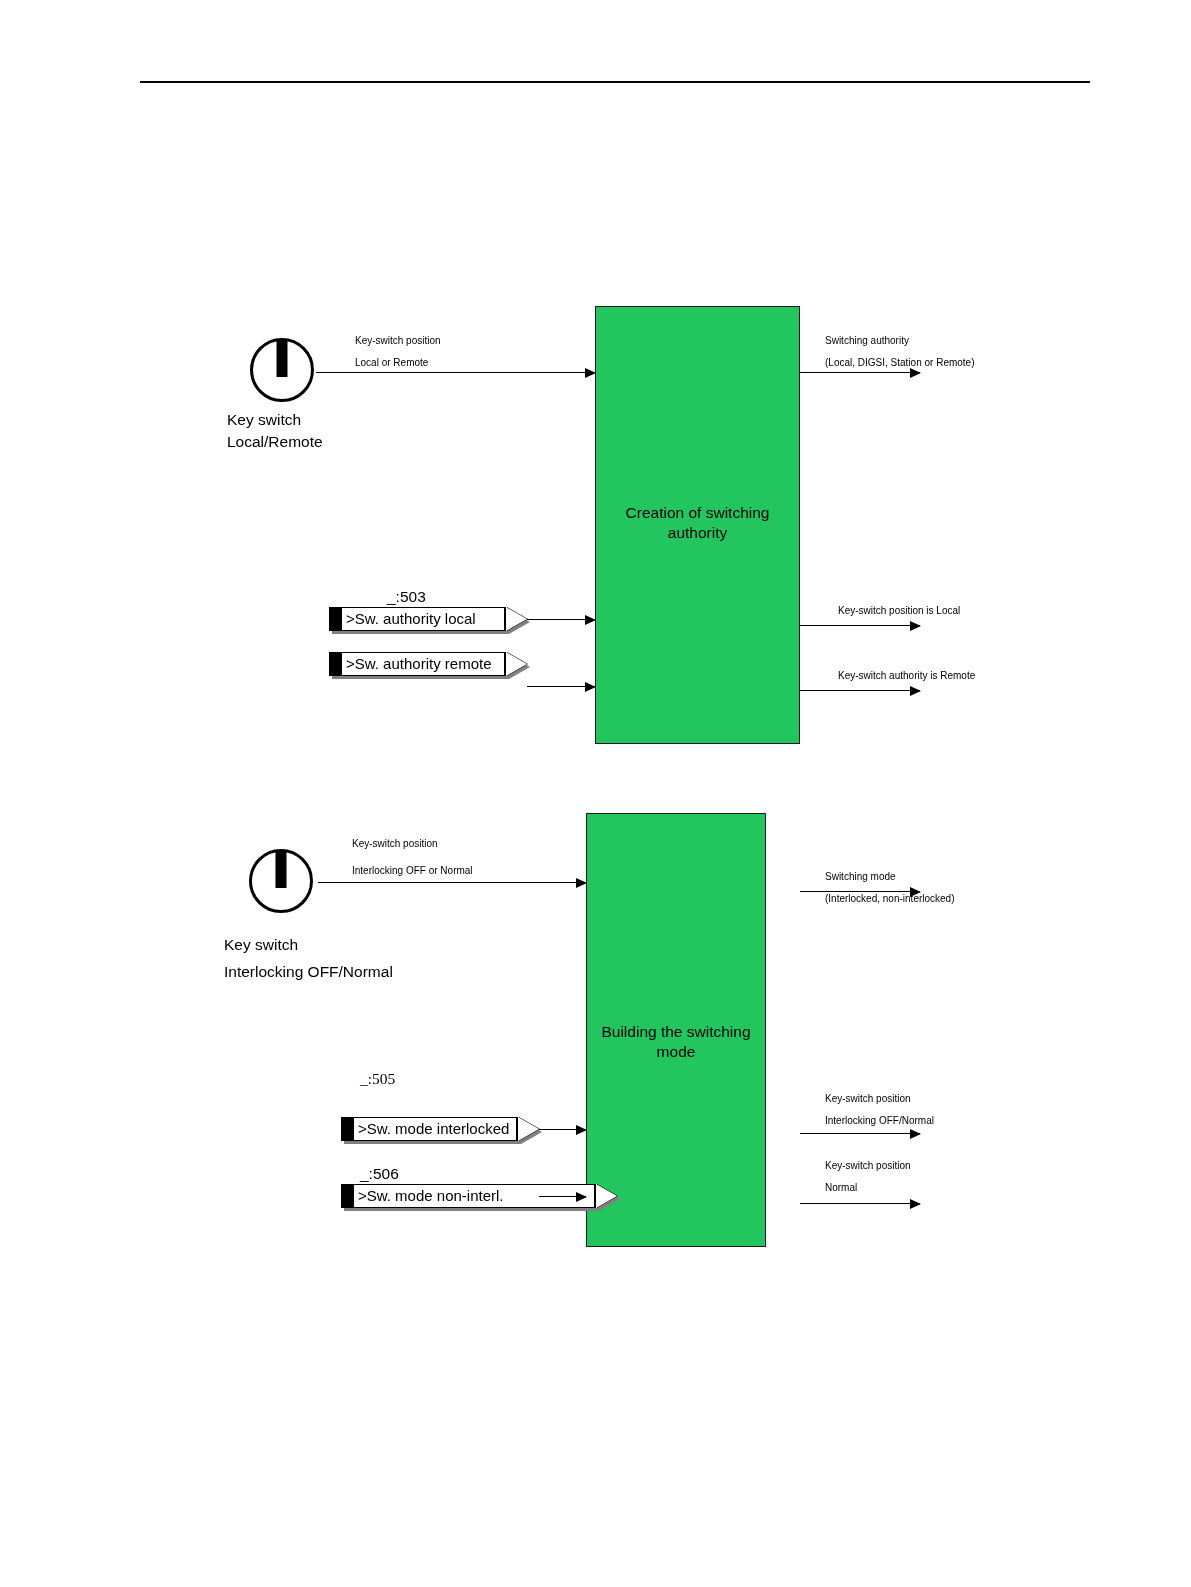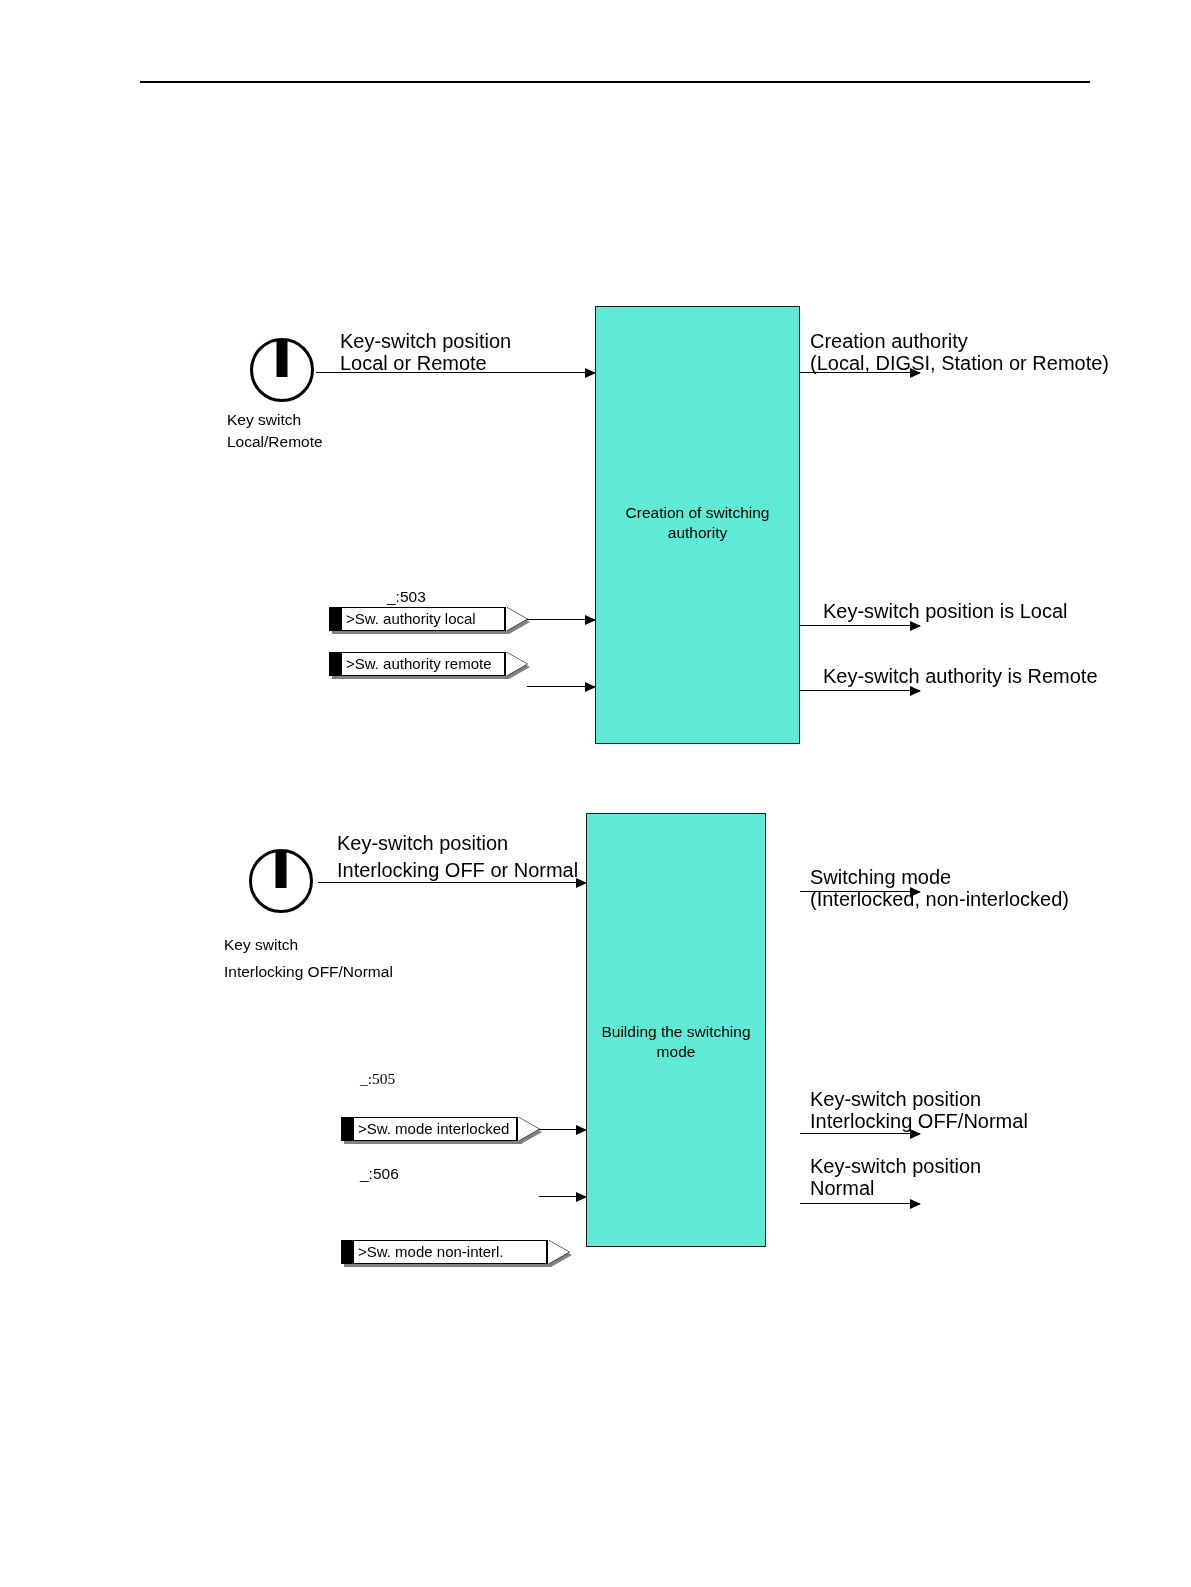--- a/index.html
+++ b/index.html
@@ -25,21 +25,21 @@
     left: 140px;
     top: 81px;
     width: 950px;
     height: 0;
     border-top: 2px solid #000;
   }
 
   .proc-box {
     position: absolute;
     border: 1.4px solid #1a1a1a;
-    background: #5eead4;
+    background: #22c55e;
     box-sizing: border-box;
   }
   .proc-label {
     position: absolute;
     left: 0;
     right: 0;
     text-align: center;
     font-size: 15.5px;
     line-height: 20px;
     white-space: pre-line;
@@ -85,23 +85,24 @@
     width: 0;
     height: 0;
     border-left: 11px solid #000;
     border-top: 5.2px solid transparent;
     border-bottom: 5.2px solid transparent;
   }
   
 
   .line-label {
     position: absolute;
-    font-size: 20px;
+    font-size: 10px;
     line-height: 22px;
     white-space: pre-line;
+    margin-left: 15px;
   }
   .line-label.wide { line-height: 27px; }
 
   
   .sigbox {
     position: absolute;
     height: 24px;
   }
   .sigbox .shadow {
     position: absolute;
@@ -203,21 +204,21 @@
     <div class="sigbox" style="left:329px; top:652px; width:177px;">
       <div class="shadow"></div>
       <div class="nose-shadow"></div>
       <div class="body"></div>
       <div class="nose"></div>
       <div class="stub"></div>
       <div class="cap">&gt;Sw. authority remote</div>
     </div>
     <div class="conn" style="left:527px; top:686px; width:68px;"></div>
 
-    <div class="line-label" style="left:810px; top:330px;">Creation authority
+    <div class="line-label" style="left:810px; top:330px;">Switching authority
 (Local, DIGSI, Station or Remote)</div>
     <div class="conn" style="left:800px; top:372px; width:120px;"></div>
 
     <div class="line-label" style="left:823px; top:600px;">Key-switch position is Local</div>
     <div class="conn" style="left:800px; top:625px; width:120px;"></div>
 
     <div class="line-label" style="left:823px; top:665px;">Key-switch authority is Remote</div>
     <div class="conn" style="left:800px; top:690px; width:120px;"></div>
   </div>
 
@@ -240,21 +241,21 @@
       <div class="shadow"></div>
       <div class="nose-shadow"></div>
       <div class="body"></div>
       <div class="nose"></div>
       <div class="stub"></div>
       <div class="cap">&gt;Sw. mode interlocked</div>
     </div>
     <div class="conn" style="left:539px; top:1129px; width:47px;"></div>
 
     <div class="sig-id" style="left:360px; top:1165px;">_:506</div>
-    <div class="sigbox" style="left:341px; top:1240px; width:207px;">
+    <div class="sigbox" style="left:341px; top:1184px; width:207px;padding-left:48px;">
       <div class="shadow"></div>
       <div class="nose-shadow"></div>
       <div class="body"></div>
       <div class="nose"></div>
       <div class="stub"></div>
       <div class="cap">&gt;Sw. mode non-interl.</div>
     </div>
     <div class="conn" style="left:539px; top:1196px; width:47px;"></div>
 
     <div class="line-label" style="left:810px; top:866px;">Switching mode

